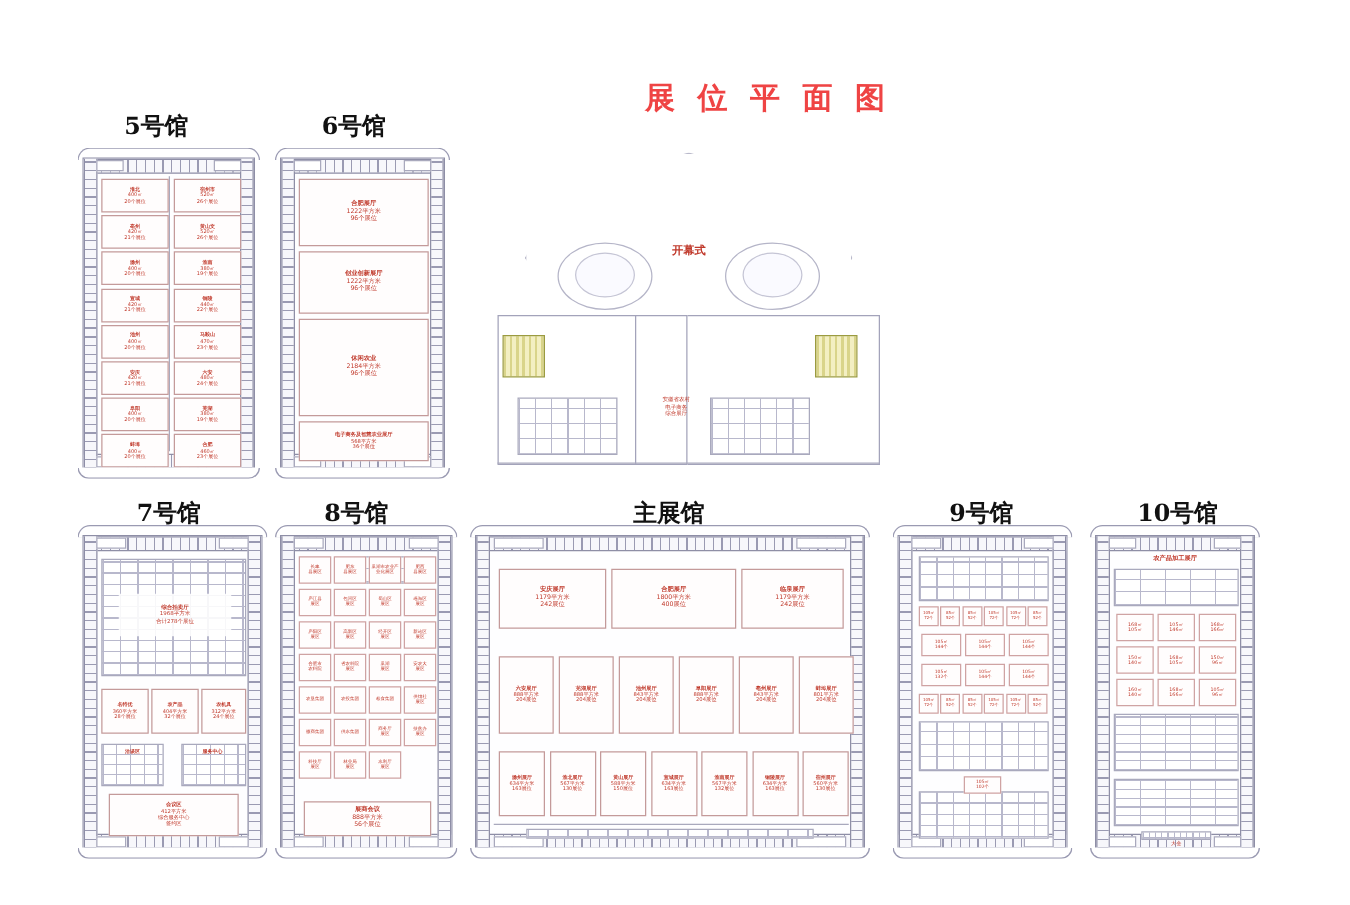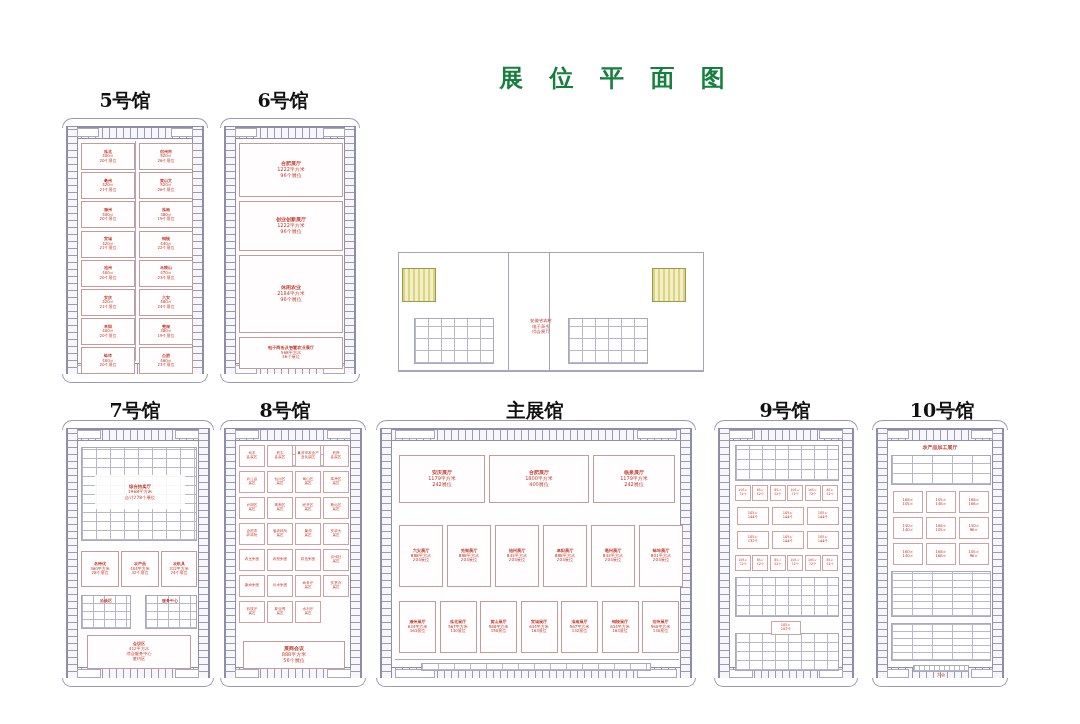--- a/index.html
+++ b/index.html
@@ -18,23 +18,23 @@
     position:absolute;left:0;right:0;top:14px;
     text-align:center;
     font-family:"DejaVu Serif","Liberation Serif",serif;
     font-size:27px;font-weight:700;letter-spacing:1px;
     color:#111;
     white-space:nowrap;
   }
   .title-sub{
     position:absolute;left:0;right:0;top:62px;
     text-align:center;
-    font-family:Liberation Mono, monospace;
+    font-family:Liberation Serif, serif;
     font-size:24px;font-weight:700;letter-spacing:6px;
-    color:#15803d;
+    color:#ef4444;
   }
   .title-sub.shift{left:150px;right:0;}
 
   
   .hall-cap{
     position:absolute;
     font-family:"DejaVu Serif","Liberation Serif",serif;
     font-size:19px;font-weight:700;color:#111;
     letter-spacing:0px;white-space:nowrap;
     text-align:center;
@@ -299,20 +299,28 @@
         </div>
         <div class="room" style="left:14px;top:210px;width:104px;height:32px;font-size:4.2px;">
           <div class="nm">电子商务及智慧农业展厅</div>
           <div class="ar">568平方米</div>
           <div class="bo" style="white-space: pre-line;">36个展位</div>
         </div>
       </div>
   </div>
   <div class="canopy bot" style="left:220px;top:374px;width:140px;height:9px;"></div>
 
+  <div class="pavilion" style="left:420px;top:122px;width:262px;height:132px;">
+    <div class="pav-shape"></div>
+    <div class="pav-inner" style="left:26px;top:72px;width:74px;height:52px;"></div>
+    <div class="pav-inner2" style="left:40px;top:80px;width:46px;height:34px;"></div>
+    <div class="pav-inner" style="right:26px;top:72px;width:74px;height:52px;"></div>
+    <div class="pav-inner2" style="right:40px;top:80px;width:46px;height:34px;"></div>
+    <div class="pav-label" style="left:0;right:0;top:72px;text-align:center;font-size:9px;">开幕式</div>
+  </div>
 
   <div class="wing" style="left:398px;top:252px;width:306px;height:120px;"></div>
   <div class="wing" style="left:508px;top:252px;width:42px;height:120px;"></div>
   <div class="wing-y" style="left:402px;top:268px;width:34px;height:34px;"></div>
   <div class="wing-y" style="left:652px;top:268px;width:34px;height:34px;"></div>
   <div class="gridblock" style="left:414px;top:318px;width:80px;height:46px;--cw:13px;--ch:12px;"></div>
   <div class="gridblock" style="left:568px;top:318px;width:80px;height:46px;--cw:13px;--ch:12px;"></div>
   <div class="redtext" style="left:512px;top:318px;width:58px;font-size:4.4px;">安徽省农村
 电子商务
 综合展厅</div>

